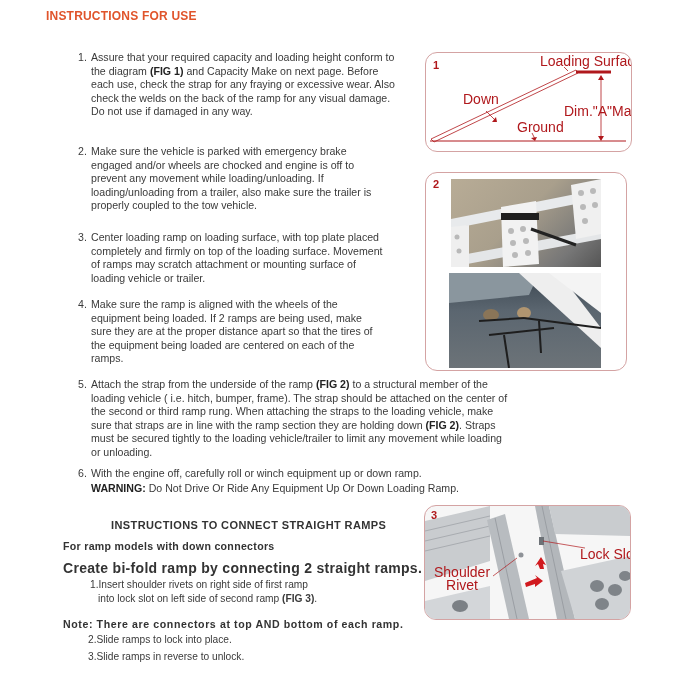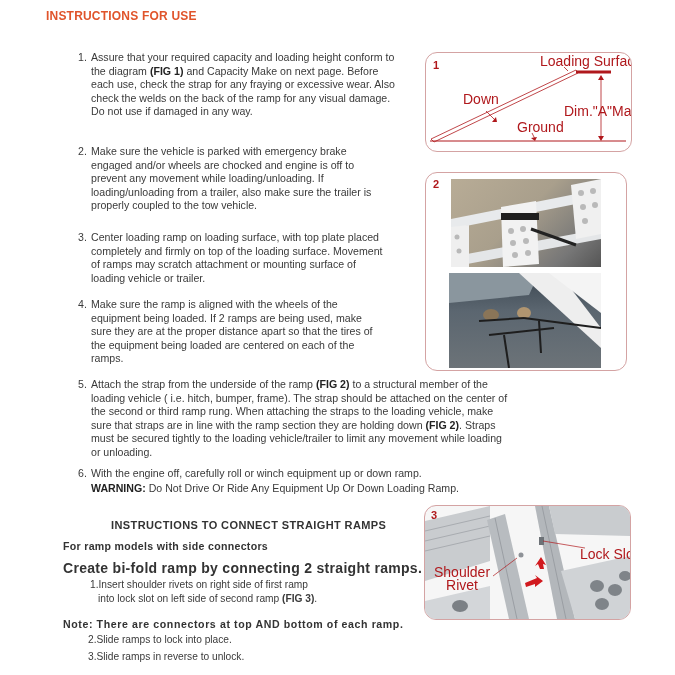--- a/index.html
+++ b/index.html
@@ -113,21 +113,21 @@
       <line x1="30" y1="48" x2="75" y2="45" stroke="#1e1e1e" stroke-width="2"></line>
       <line x1="75" y1="45" x2="152" y2="55" stroke="#1e1e1e" stroke-width="2"></line>
       <line x1="40" y1="62" x2="105" y2="55" stroke="#1e1e1e" stroke-width="2"></line>
       <line x1="55" y1="62" x2="60" y2="95" stroke="#1e1e1e" stroke-width="2"></line>
       <line x1="90" y1="48" x2="92" y2="80" stroke="#1e1e1e" stroke-width="2"></line>
     </svg>
   </div>
 </div>
 
 <div class="h-connect">INSTRUCTIONS TO CONNECT STRAIGHT RAMPS</div>
-<div class="h-sub" style="top:540px;">For ramp models with side connectors</div>
+<div class="h-sub" style="top:540px;">For ramp models with down connectors</div>
 <div class="h-sub" style="top:560px; font-size:14px;">Create bi-fold ramp by connecting 2 straight ramps.</div>
 <div class="sub-step" style="left:90px; top:578px;">
   <span>1.Insert shoulder rivets on right side of first ramp</span><br>
   <span style="margin-left:8px;"><span>into lock slot on left side of second ramp </span><b>(FIG 3)</b><span>.</span></span>
 </div>
 <div class="h-sub" style="left:63px; top:618px; letter-spacing:0.6px;">Note: There are connectors at top AND bottom of each ramp.</div>
 <div class="sub-step" style="left:88px; top:633px;">2.Slide ramps to lock into place.</div>
 <div class="sub-step" style="left:88px; top:650px;">3.Slide ramps in reverse to unlock.</div>
 
 <div class="fig" style="left:424px; top:505px; width:205px; height:113px; background:#f6f6f6;">

